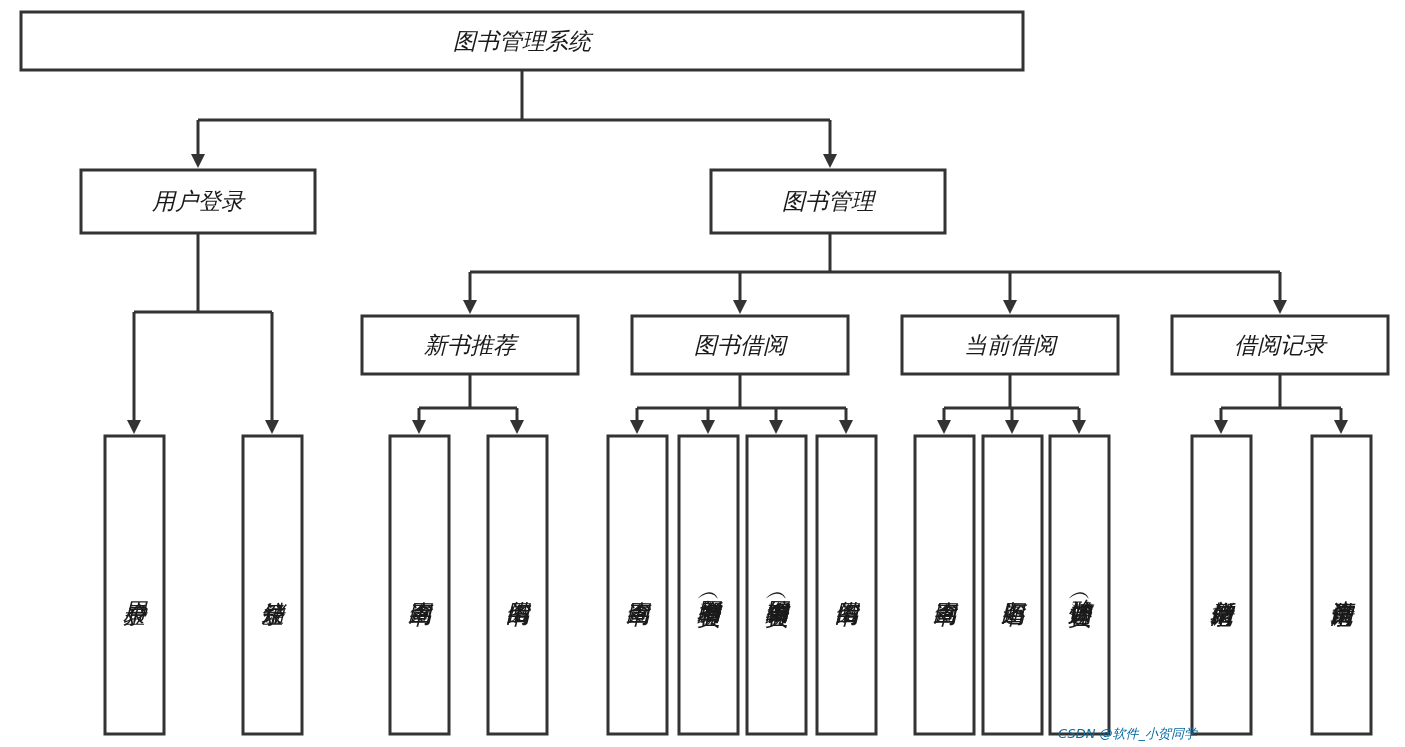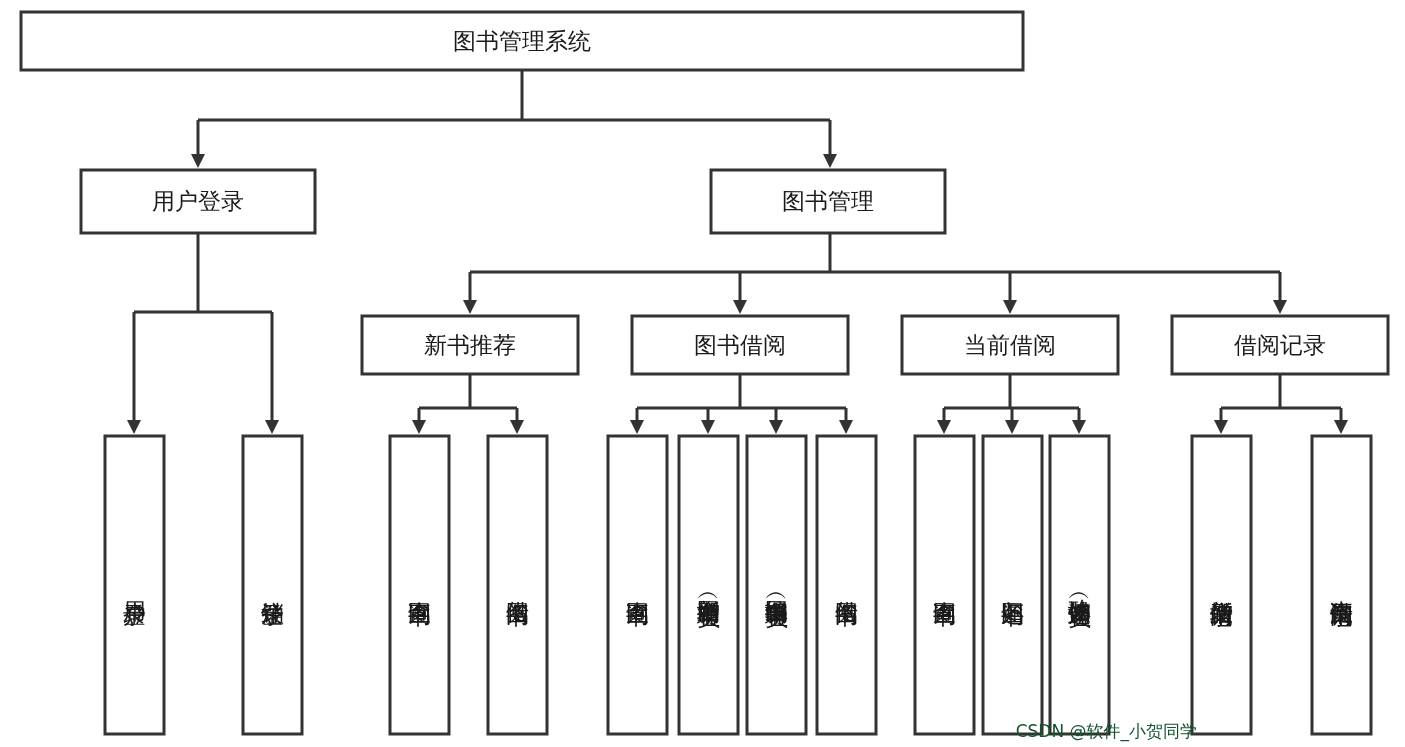--- a/index.html
+++ b/index.html
@@ -10,20 +10,21 @@
   body {
     width: 1405px;
     height: 747px;
     font-family: "DejaVu Sans", "Liberation Sans", sans-serif;
     overflow: hidden;
   }
   #diagram-root {
     position: relative;
     width: 1203px;
     height: 747px;
+    font-style: italic;
   }
   svg#flow {
     position: absolute;
     top: 0;
     left: 0;
     width: 1405px;
     height: 747px;
     display: block;
   }
   .node-rect {
@@ -61,22 +62,22 @@
     color: #1a1a1a;
     letter-spacing: 1px;
     white-space: nowrap;
     pointer-events: none;
   }
   .watermark {
     position: absolute;
     right: 6px;
     bottom: 4px;
     font-family: "DejaVu Sans", "Liberation Sans", sans-serif;
-    font-size: 17px;
-    color: #14532d;
+    font-size: 13px;
+    color: #0369a1;
     white-space: nowrap;
   }
 </style>
 </head>
 <body>
 
 <div id="diagram-root">
 
   <svg id="flow" viewBox="0 0 1405 747" xmlns="http://www.w3.org/2000/svg">
     <g id="connector-layer">

